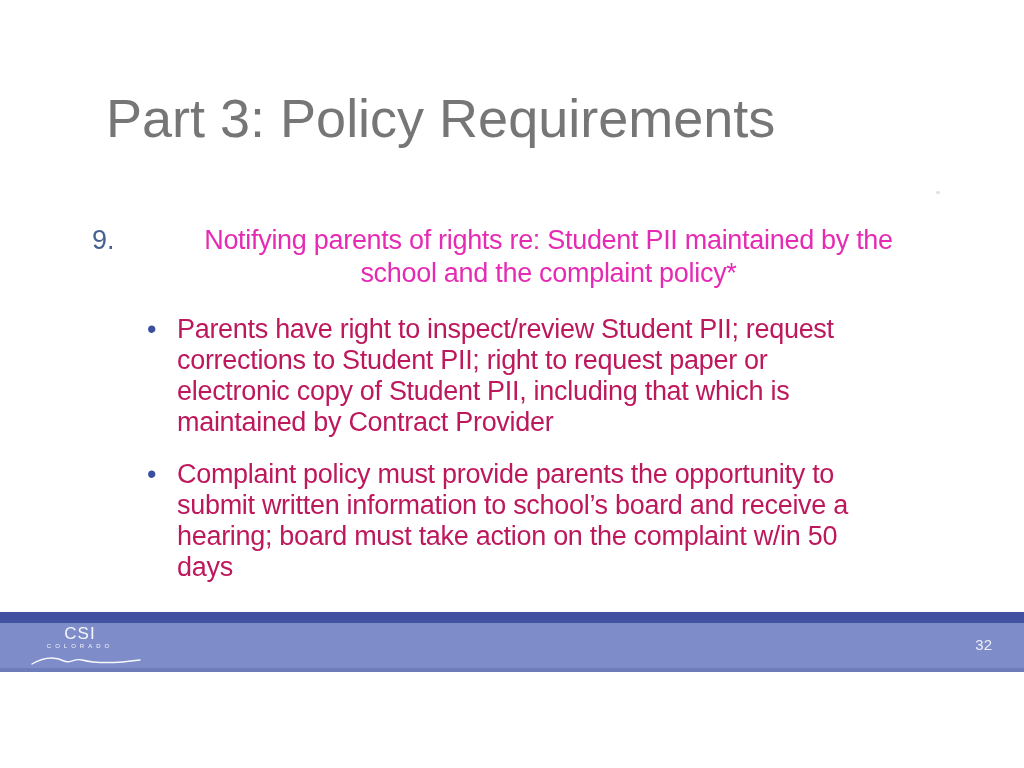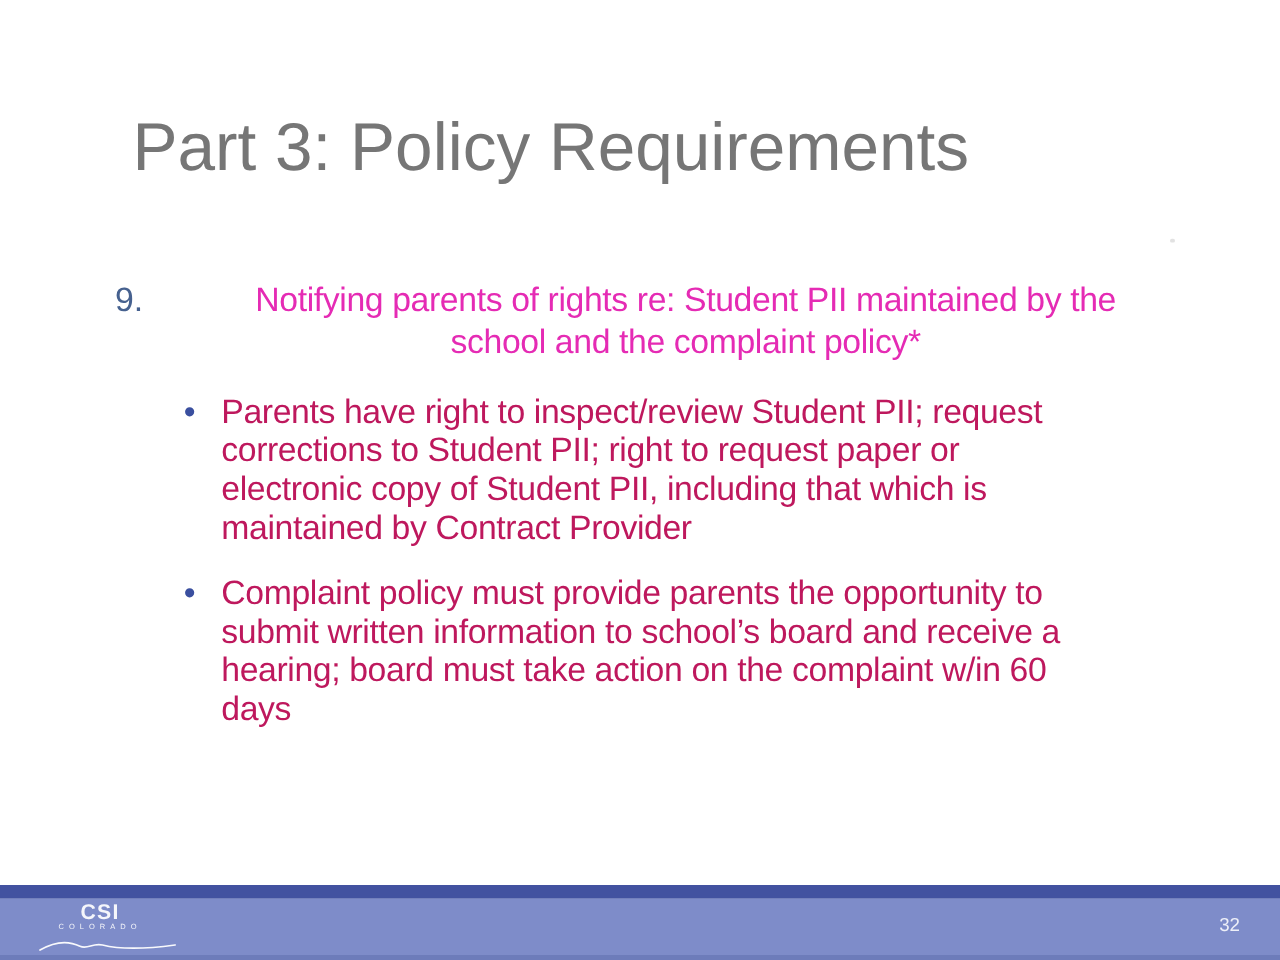--- a/index.html
+++ b/index.html
@@ -1,18 +1,18 @@
 <!DOCTYPE html>
 <html><head>
 <meta charset="utf-8">
 <style>
   html,body{margin:0;padding:0;background:#ffffff;}
   .slide{
     position:relative;
-    width:1024px;height:768px;
+    width:1024px;height:672px;
     background:#ffffff;
     overflow:hidden;
     font-family:"Liberation Sans", sans-serif;
   }
   .slide-title{
     position:absolute;
     left:106px;top:88px;
     font-size:54px;
     line-height:60px;
     font-weight:400;
@@ -96,21 +96,21 @@
     position:absolute;
     left:30px;top:2px;
     width:100px;
     text-align:center;
     color:rgba(255,255,255,0.92);
   }
   .logo-acronym{
     font-size:17px;
     line-height:17px;
     letter-spacing:1px;
-    font-weight:700;
+    font-weight:400;
   }
   .logo-name{
     font-size:6px;
     line-height:7px;
     letter-spacing:4px;
     margin-top:1px;
     white-space:nowrap;
   }
   .logo-swoosh{
     display:block;
@@ -145,21 +145,21 @@
       <div class="bullet-text">Parents have right to inspect/review Student PII; request
 corrections to Student PII; right to request paper or
 electronic copy of Student PII, including that which is
 maintained by Contract Provider</div>
     </div>
 
     <div class="bullet-item">
       <div class="bullet-dot">•</div>
       <div class="bullet-text">Complaint policy must provide parents the opportunity to
 submit written information to school’s board and receive a
-hearing; board must take action on the complaint w/in 60
+hearing; board must take action on the complaint w/in 50
 days</div>
     </div>
 
   </div>
 
   <div class="footer">
     <div class="footer-topline"></div>
     <div class="footer-body">
 
       <div class="logo">

